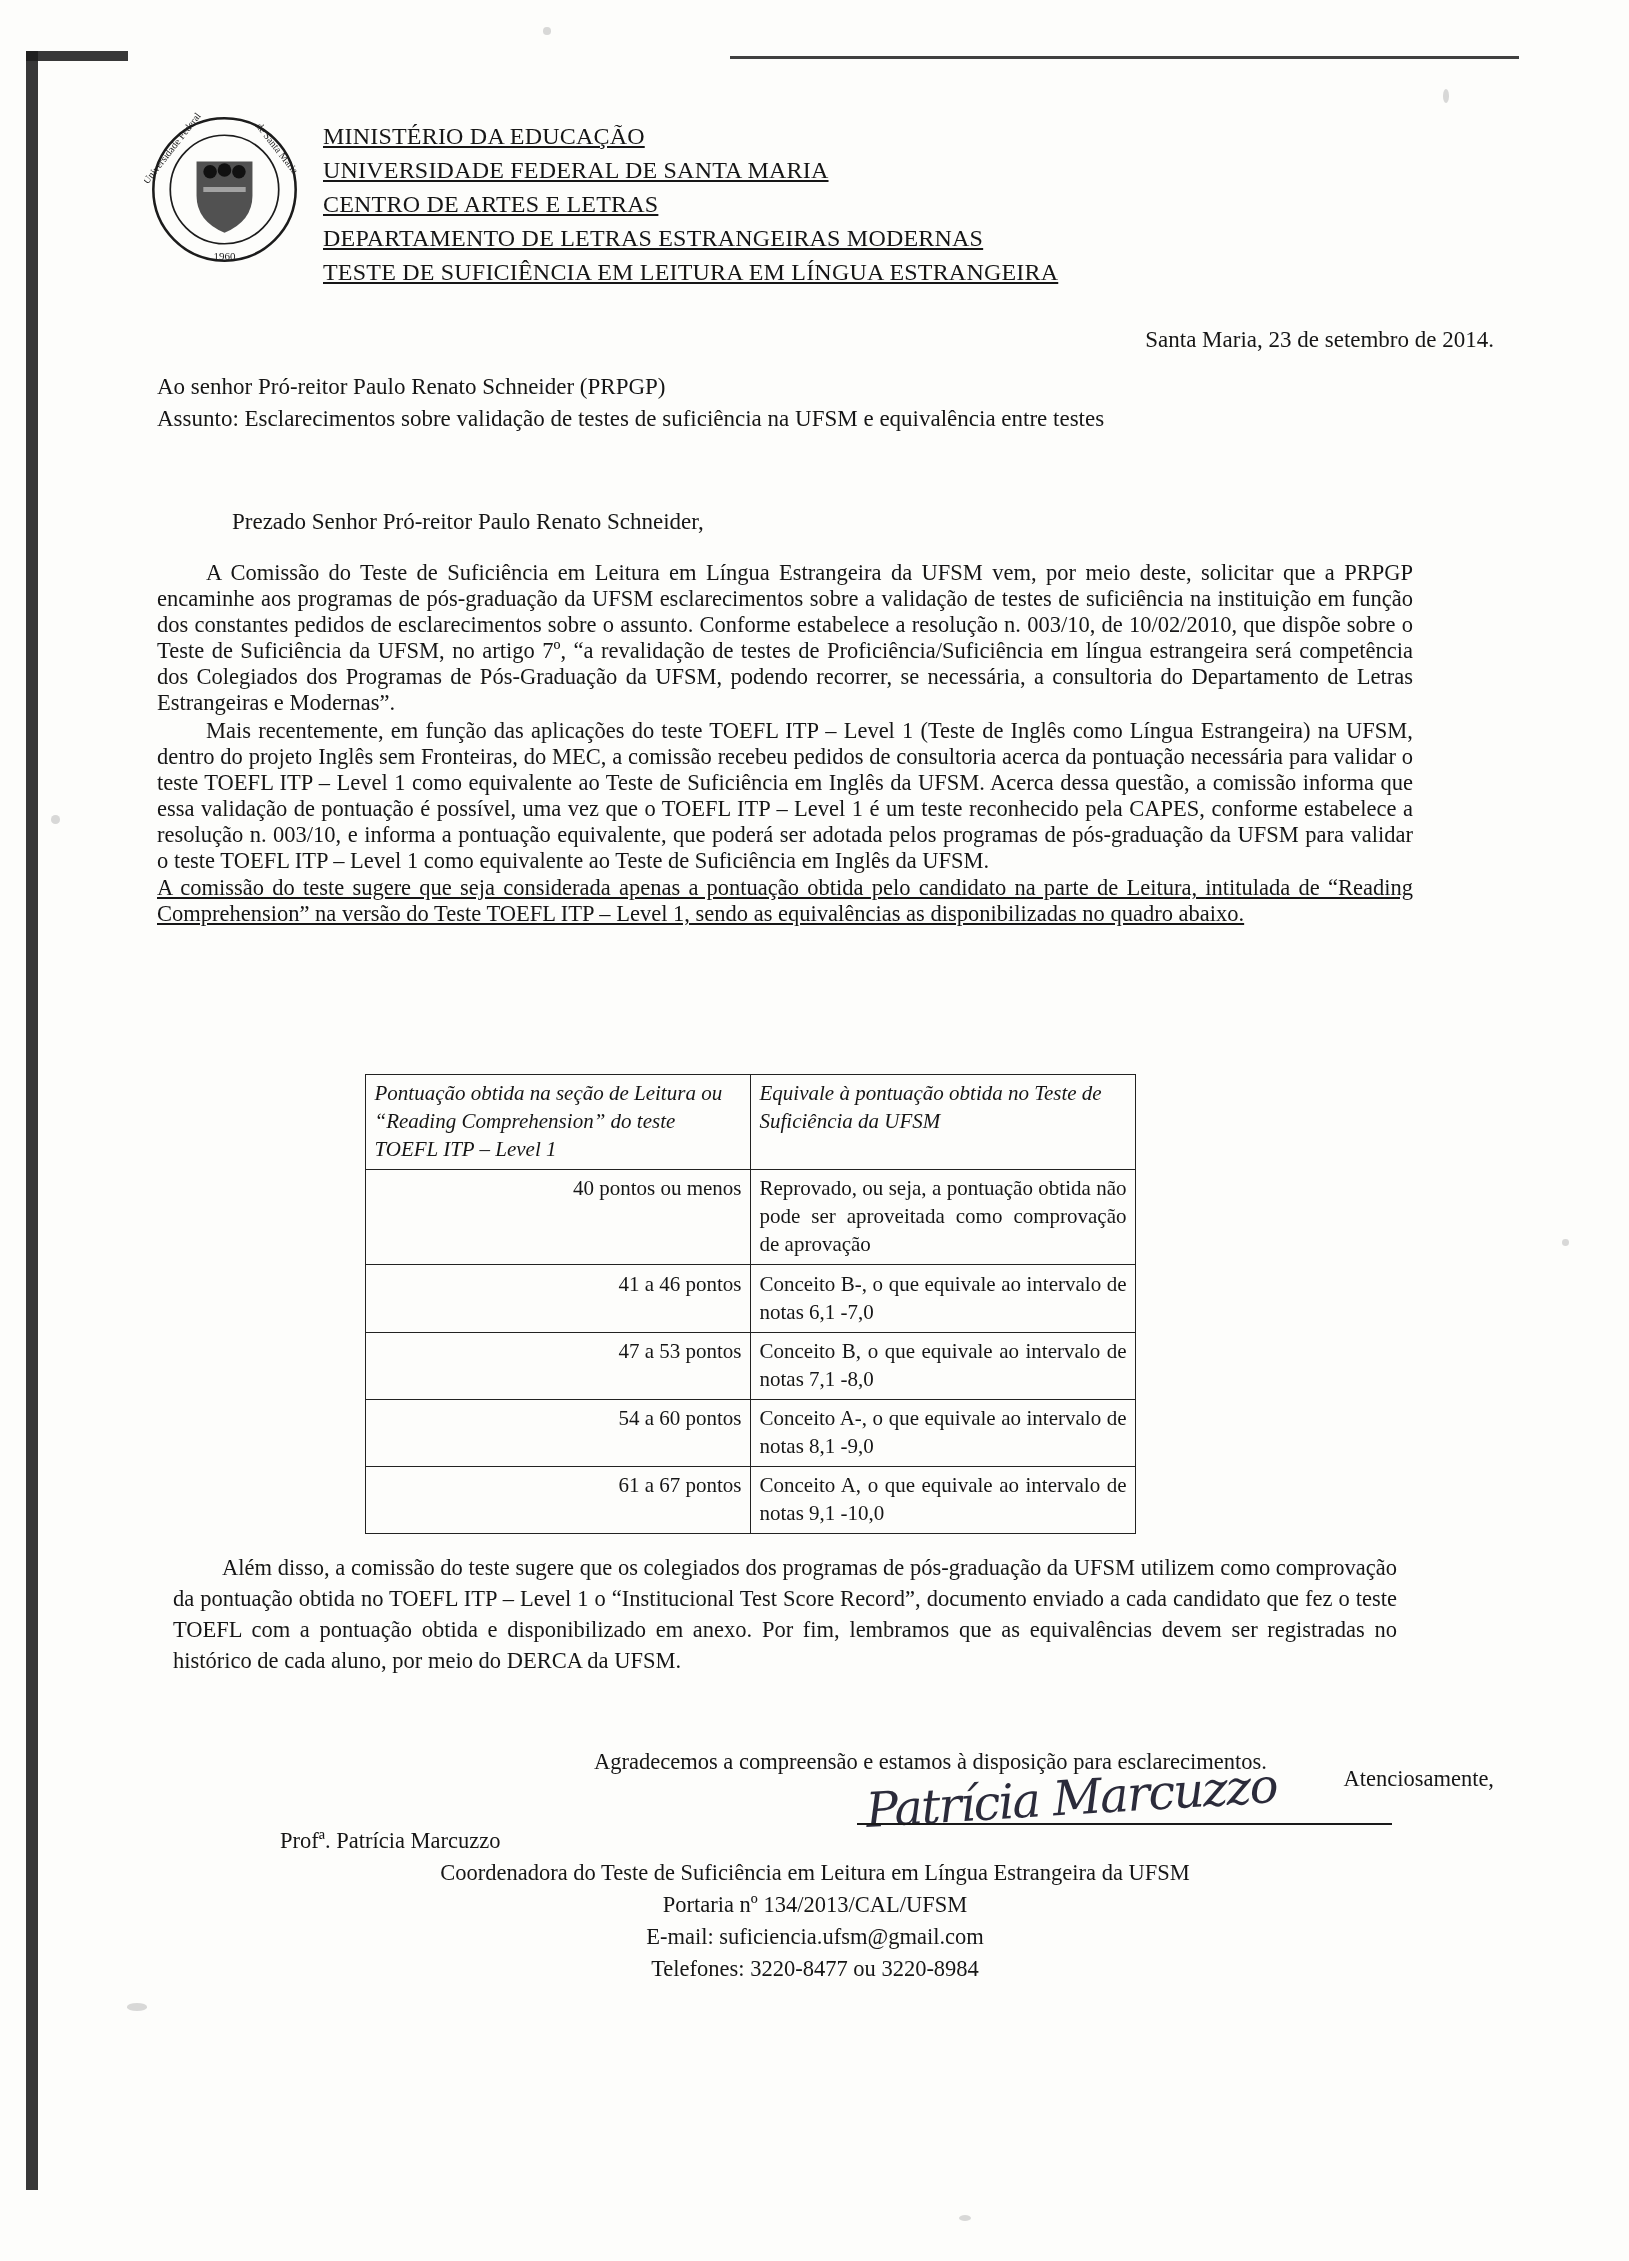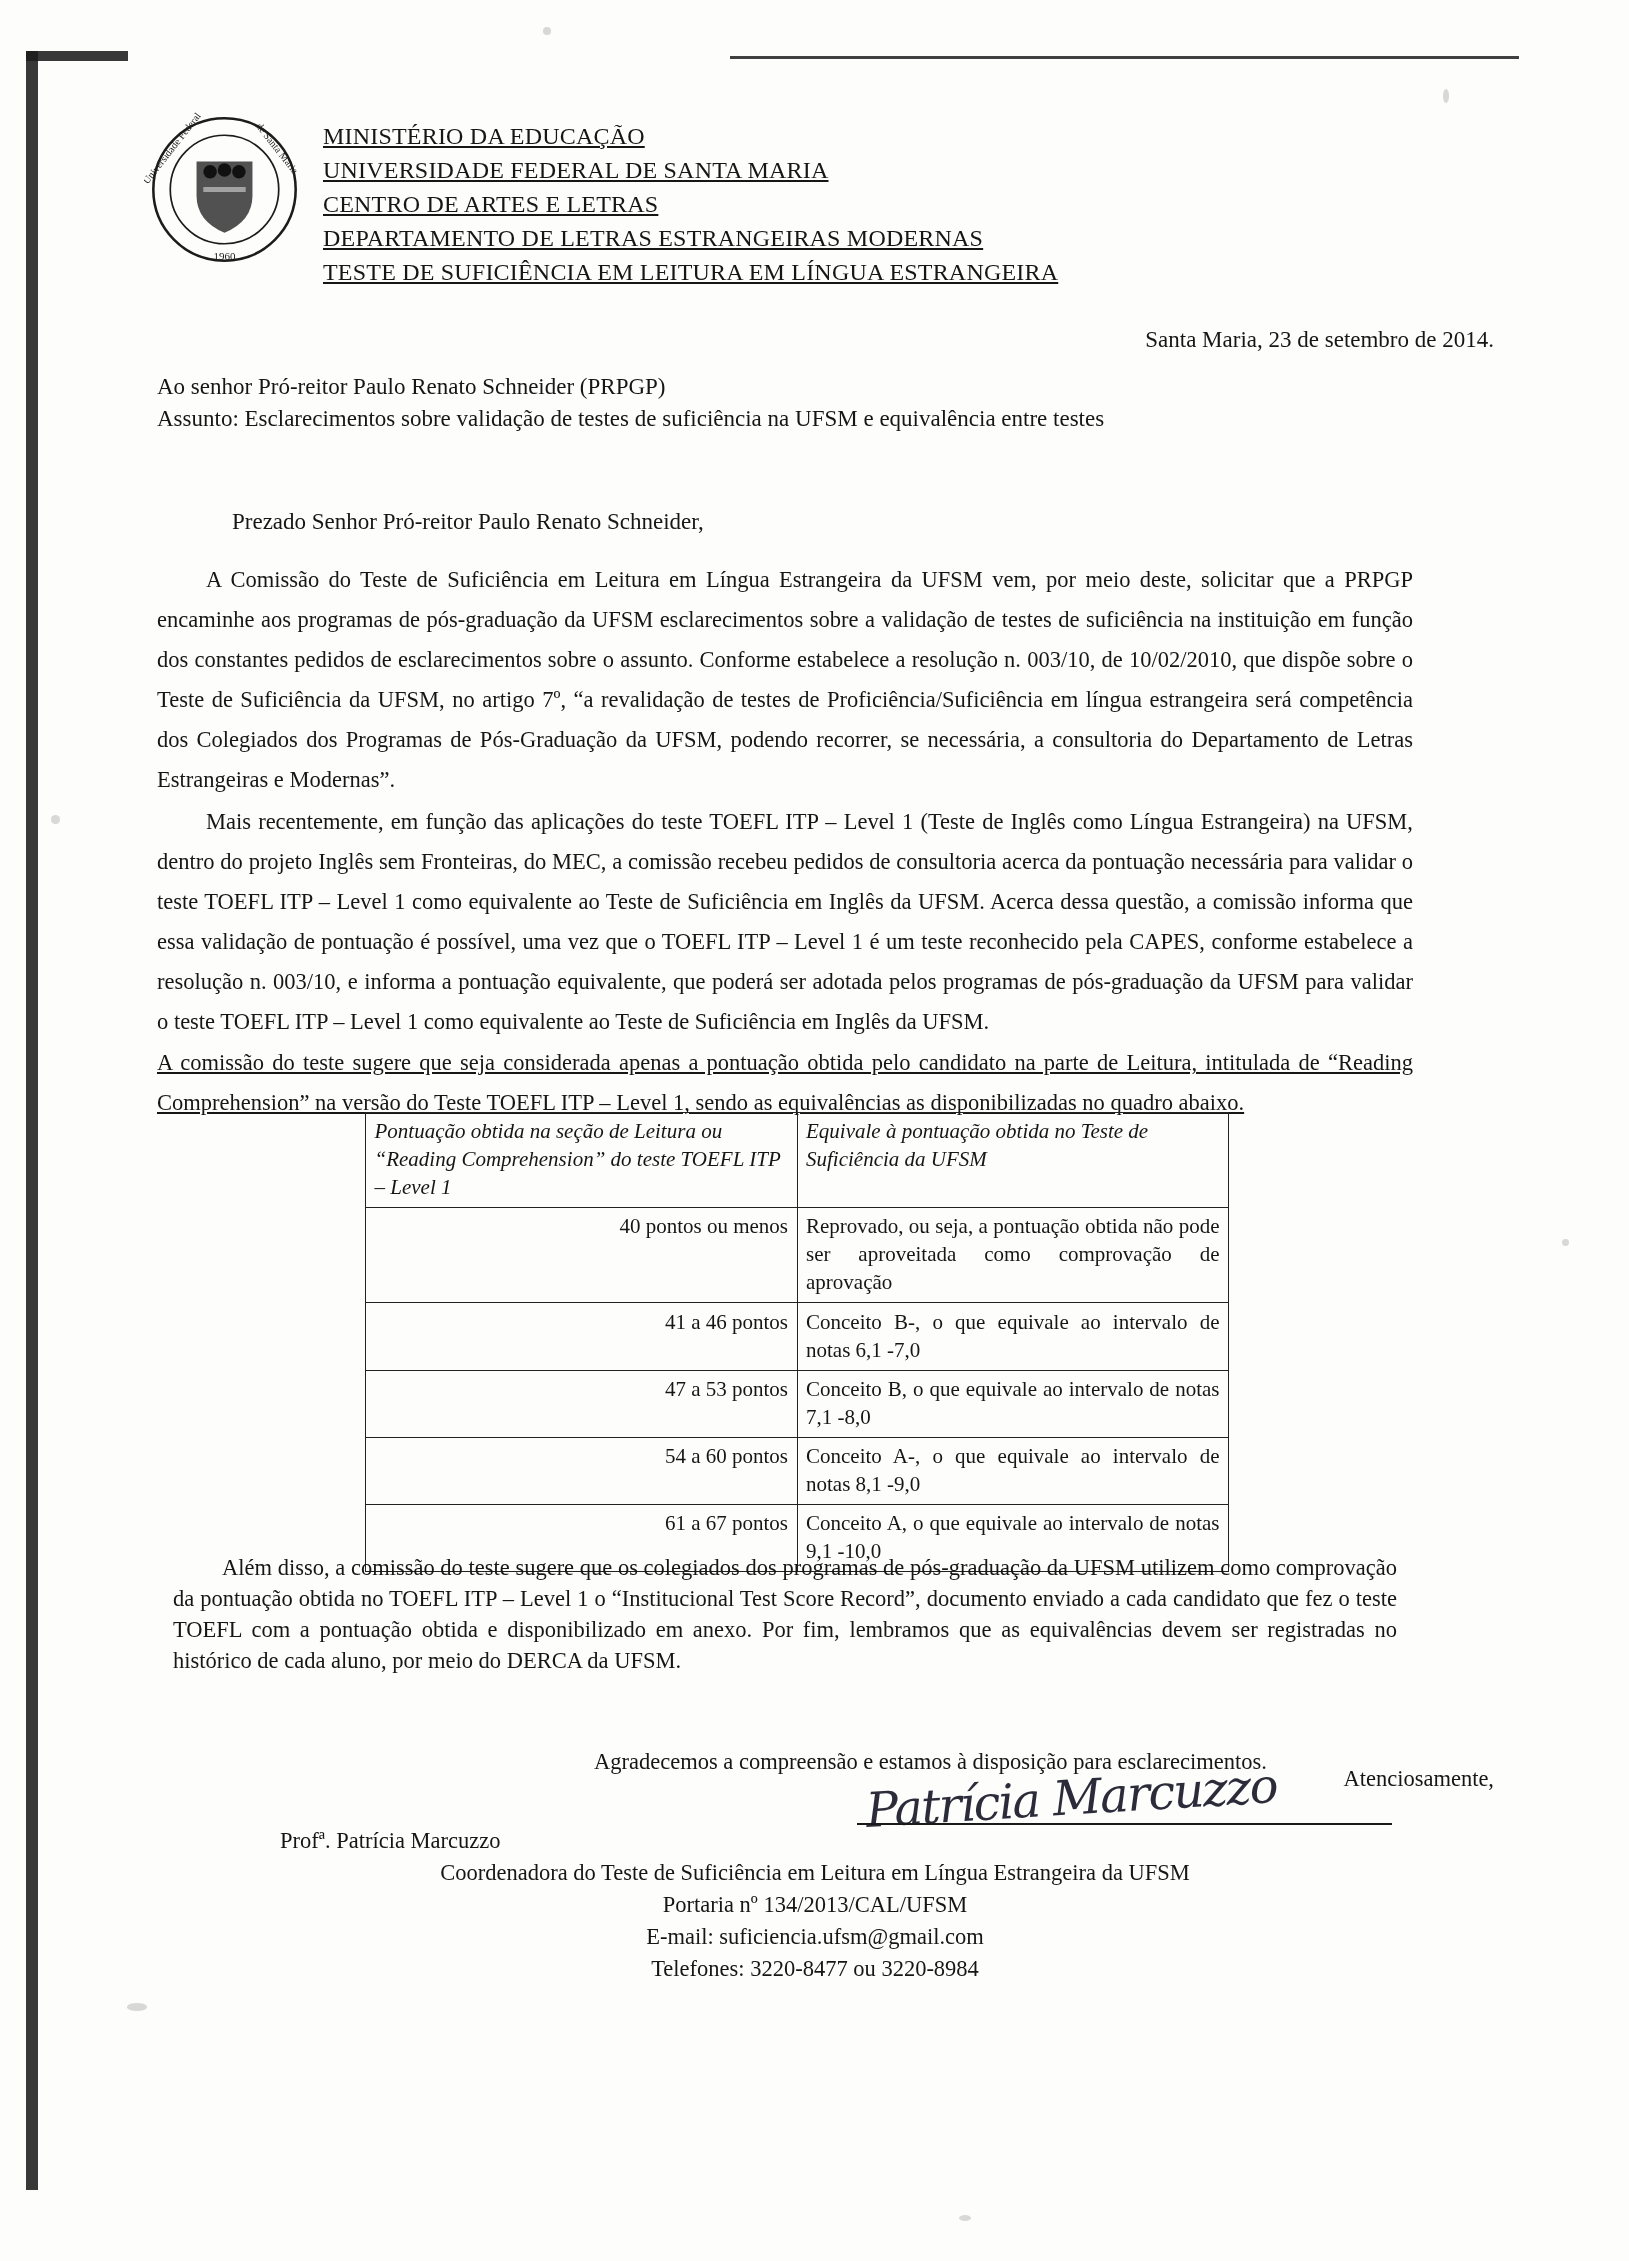--- a/index.html
+++ b/index.html
@@ -100,40 +100,40 @@
     top: 509px;
     font-size: 23px;
   }
 
   .body {
     position: absolute;
     left: 157px;
     top: 560px;
     width: 1256px;
     font-size: 22.5px;
-    line-height: 40px;
+    line-height: 26px;
     text-align: justify;
   }
   .body p {
     margin: 0 0 1.7px 0;
     text-indent: 49px;
   }
   .body p.underlined {
     text-indent: 0;
   }
   .body .u {
     text-decoration: underline;
   }
 
   
   .table-wrap {
     position: absolute;
     left: 365px;
-    top: 1112px;
-    width: 864px;
+    top: 1074px;
+    width: 771px;
   }
   table.score {
     border-collapse: collapse;
     width: 100%;
     font-size: 21px;
     line-height: 28px;
   }
   table.score td, table.score th {
     border: 1.4px solid #222;
     padding: 4.2px 8.5px 6px 8.5px;

